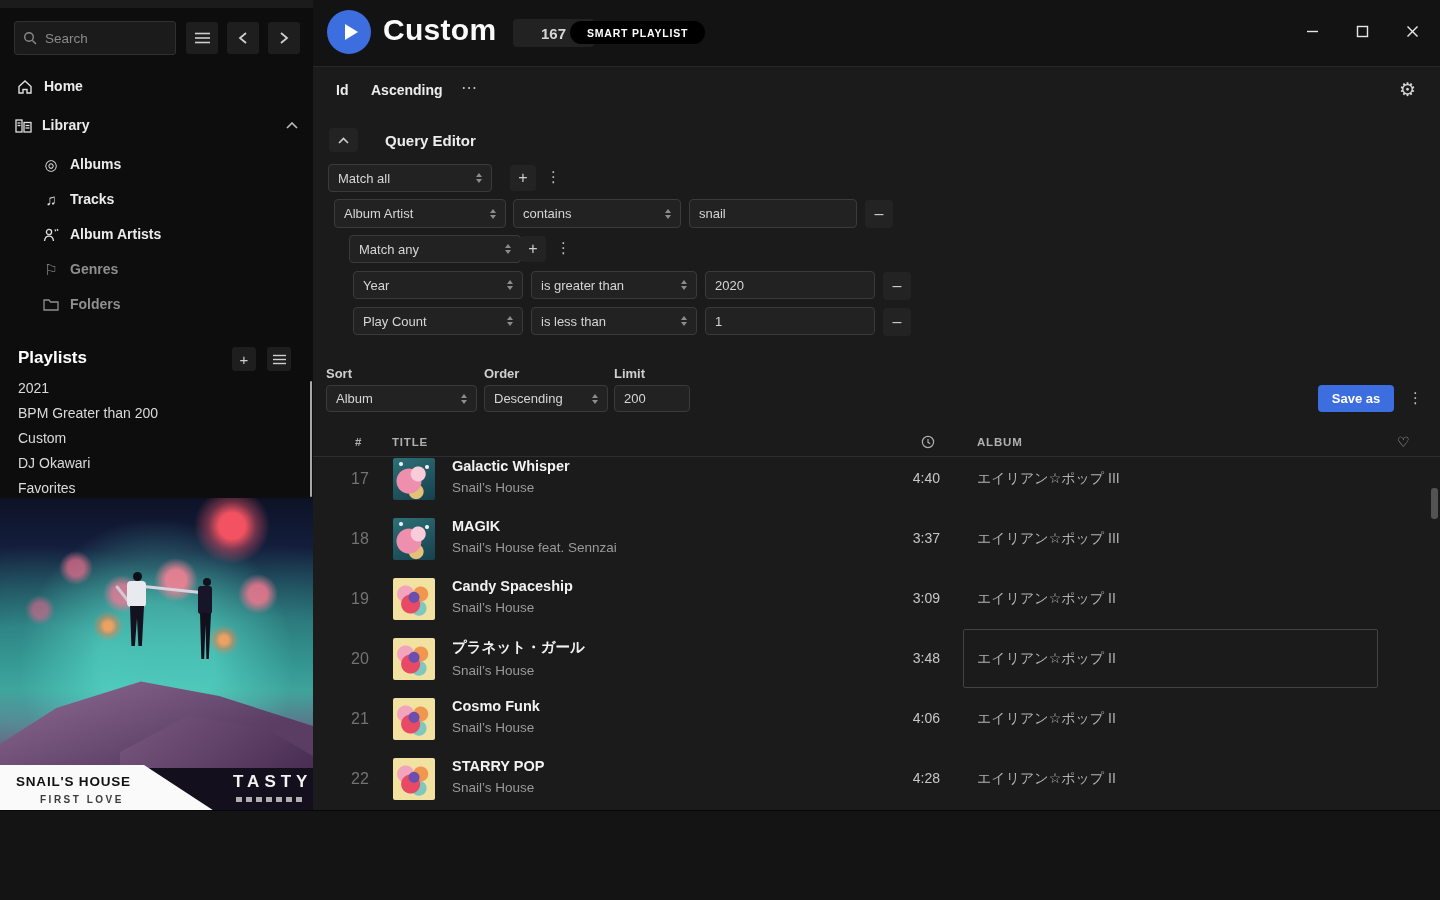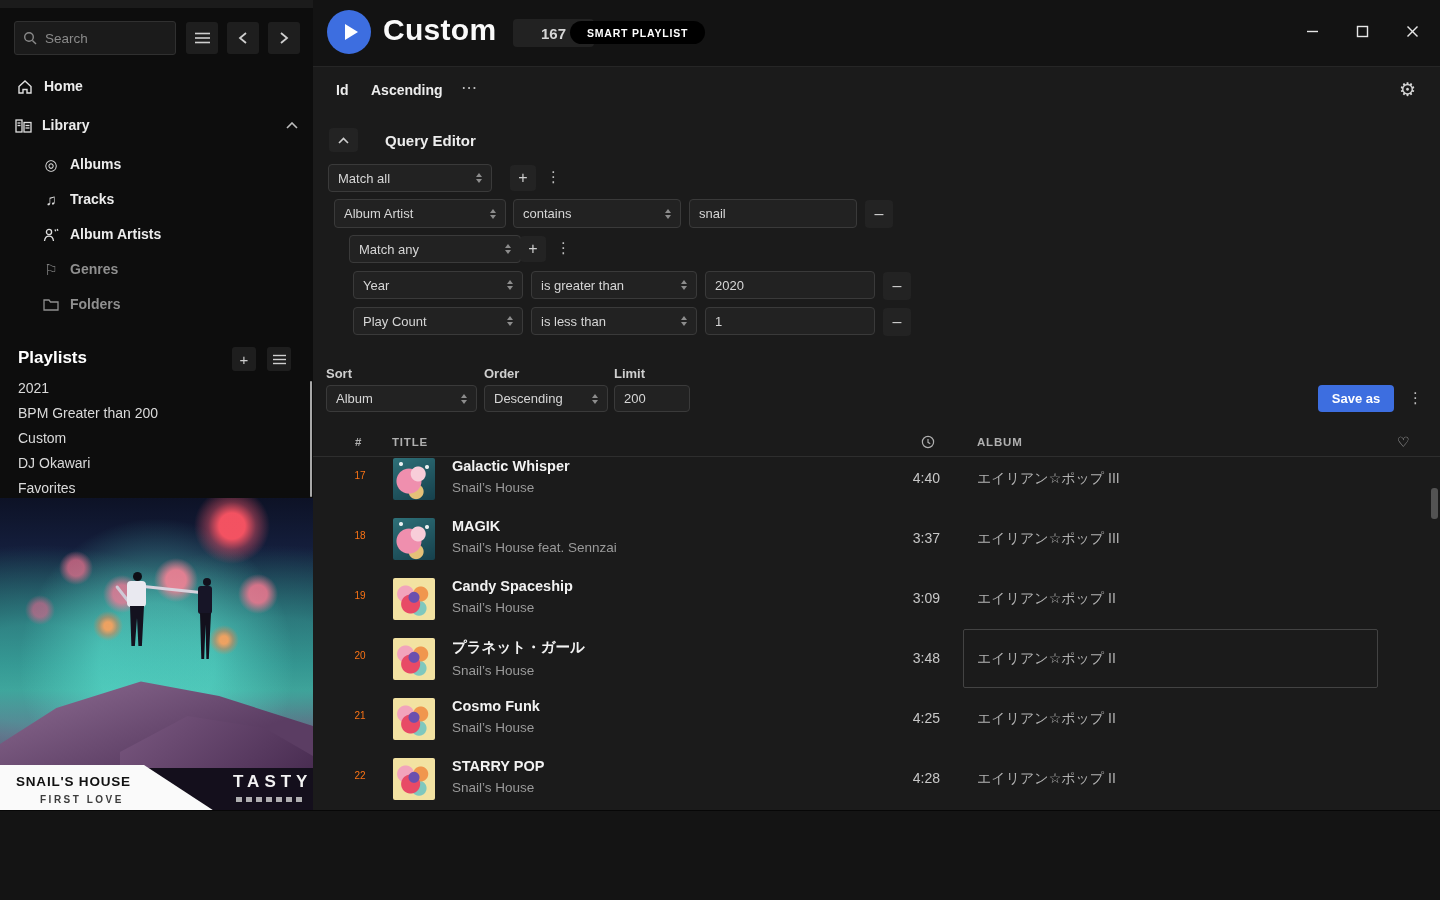--- a/index.html
+++ b/index.html
@@ -83,21 +83,21 @@
   .mini{position:absolute;background:#232323;border:none;border-radius:4px;color:#cfcfcf;font-size:16px;display:flex;align-items:center;justify-content:center;cursor:pointer;padding:0;}
   .dotsv{background:transparent;border:none;color:#bdbdbd;font-size:15px;cursor:pointer;position:absolute;padding:0;}
   .flabel{position:absolute;font-size:13px;font-weight:600;color:#cfcfcf;}
   .savebtn{position:absolute;left:1005px;top:317px;width:76px;height:27px;background:#3d6ee0;border:none;border-radius:4px;color:#fff;font-size:13px;font-weight:700;cursor:pointer;}
 
   
   .thead{position:absolute;left:0;top:361px;width:1127px;height:28px;border-bottom:1px solid #2e2e2e;color:#b0b0b0;font-size:11.5px;font-weight:700;letter-spacing:.8px;}
   .thead span{position:absolute;top:7px;}
   .rows{position:absolute;left:0;top:389px;width:1127px;height:353px;overflow:hidden;}
   .trow{position:absolute;left:0;width:1127px;height:60px;}
-  .tnum{position:absolute;left:34px;top:21px;width:26px;text-align:center;font-size:10px;color:#f97316;}
+  .tnum{position:absolute;left:34px;top:21px;width:26px;text-align:center;font-size:16px;color:#737373;}
   .tart{position:absolute;left:80px;top:9px;width:42px;height:42px;border-radius:2px;}
   .art-iii{background:
     radial-gradient(circle at 8px 6px, rgba(255,255,255,.9) 0 1.5px, transparent 2.5px),
     radial-gradient(circle at 34px 9px, rgba(255,255,255,.9) 0 1.5px, transparent 2.5px),
     radial-gradient(circle at 60% 38%, #f8cdd9 0 7px, transparent 8px),
     radial-gradient(circle at 38% 55%, #ef8fae 0 12px, transparent 13px),
     radial-gradient(circle at 55% 80%, #e4c178 0 7px, transparent 8px),
     linear-gradient(155deg,#2e7078,#16404c);}
   .art-ii{background:
     radial-gradient(circle at 50% 46%, #6a4fae 0 5px, transparent 6px),
@@ -458,21 +458,21 @@
           <div class="cellbox"></div>
           <div class="talbum">エイリアン☆ポップ II</div>
         </div>
         <div class="trow" style="top:232px;">
           <div class="tnum">21</div>
           <div class="tart art-ii"></div>
           <div class="tmeta">
               <div class="ttitle">Cosmo Funk</div>
               <div class="tartist">Snail’s House</div>
             </div>
-          <div class="tdur">4:25</div>
+          <div class="tdur">4:06</div>
           <div class="talbum">エイリアン☆ポップ II</div>
         </div>
         <div class="trow" style="top:292px;">
           <div class="tnum">22</div>
           <div class="tart art-ii"></div>
           <div class="tmeta">
               <div class="ttitle">STARRY POP</div>
               <div class="tartist">Snail’s House</div>
             </div>
           <div class="tdur">4:28</div>

